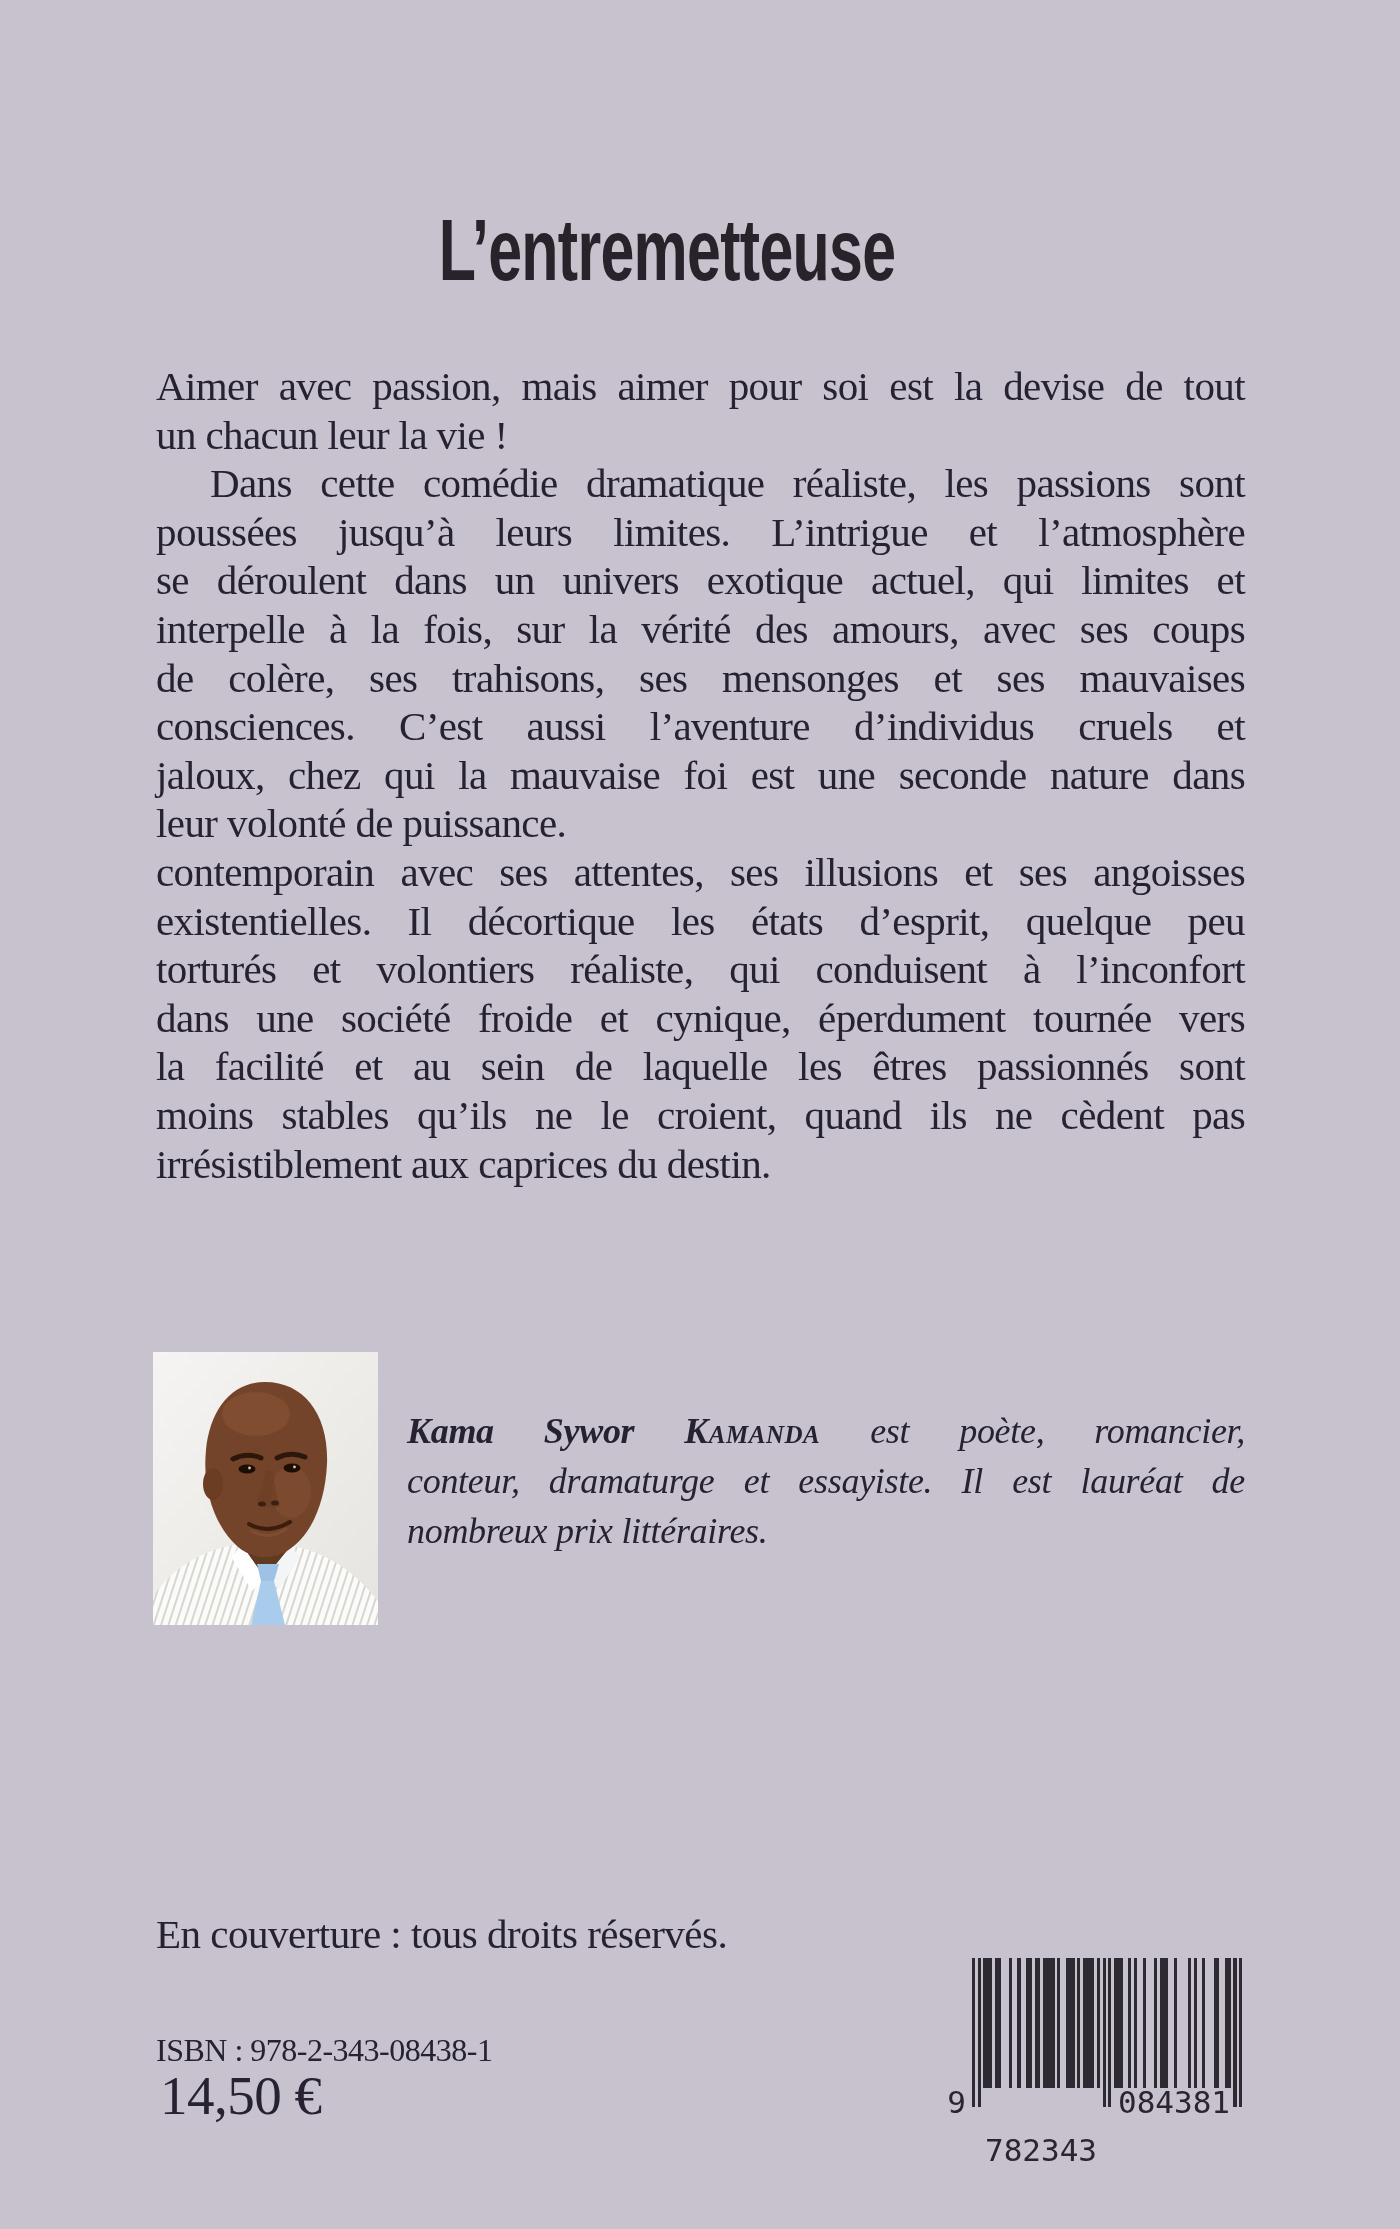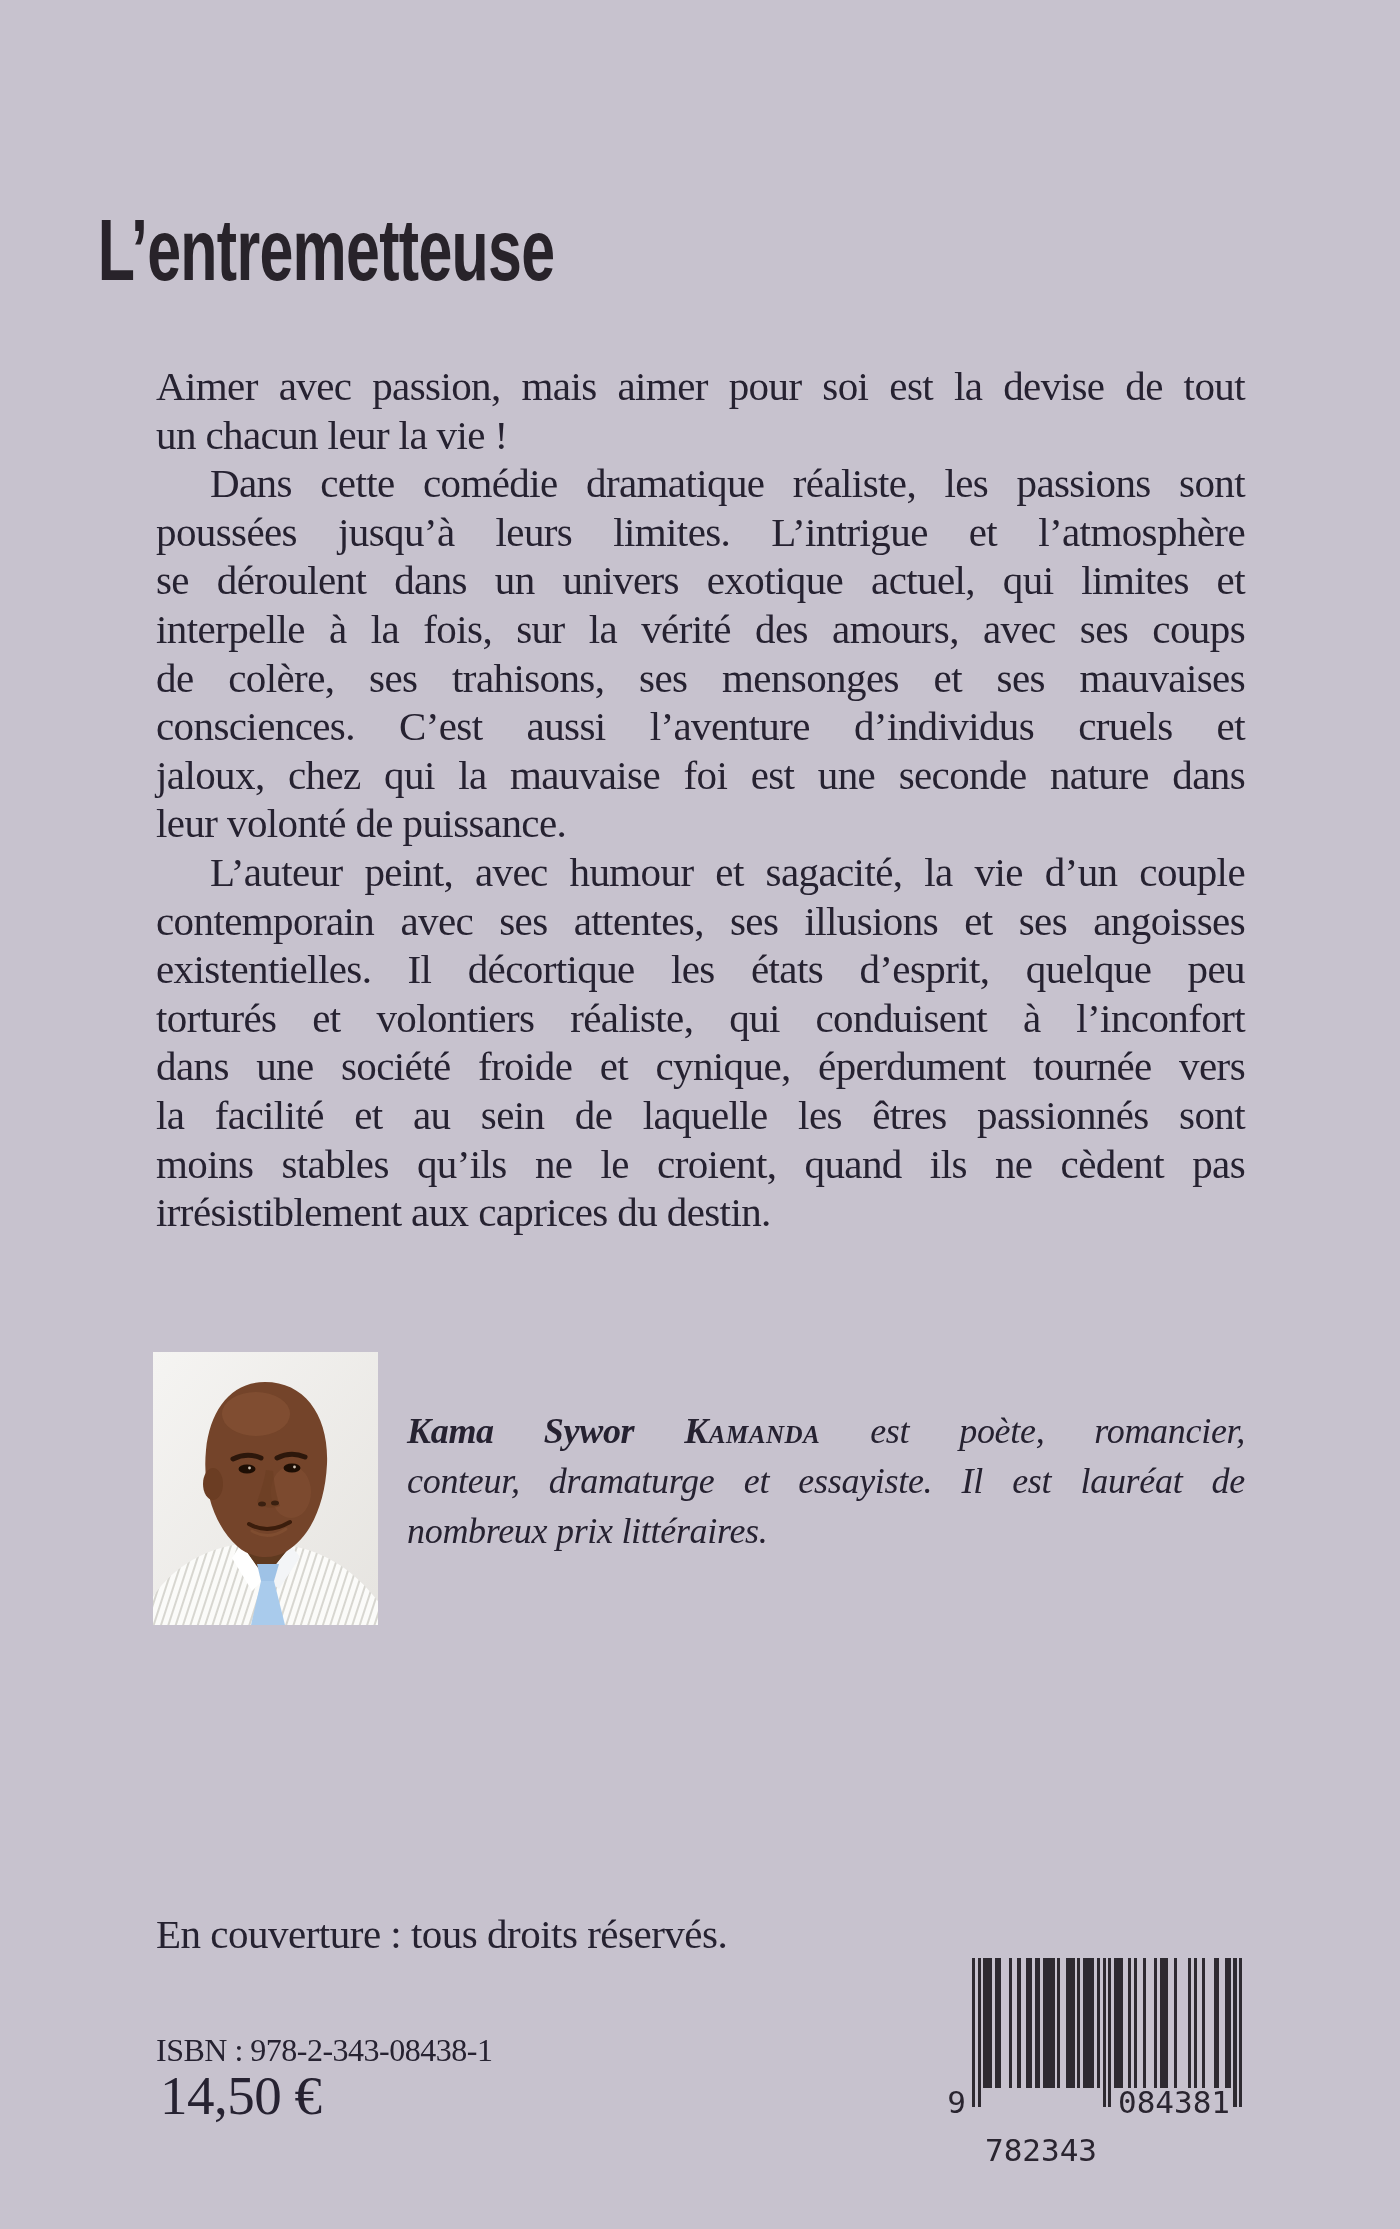--- a/index.html
+++ b/index.html
@@ -8,21 +8,21 @@
     width:1400px;height:2229px;
     margin:0 auto;
     background:#c7c2ce;
     overflow:hidden;
     font-family:"Liberation Serif", serif;
     color:#262231;
   }
   
   .title-wrap{
     position:absolute;left:0;top:206px;width:1334px;
-    text-align:left;
+    text-align:center;
   }
   .title{
     display:inline-block;
     margin:0;
     font-family:"Liberation Sans", sans-serif;
     font-weight:700;
     font-size:87px;
     line-height:87px;
     color:#28232a;
     transform:scaleX(0.70);
@@ -105,21 +105,20 @@
       <div class="body-line">Aimer avec passion, mais aimer pour soi est la devise de tout</div>
       <div class="body-line last">un chacun leur la vie !</div>
       <div class="body-line indent">Dans cette comédie dramatique réaliste, les passions sont</div>
       <div class="body-line">poussées jusqu’à leurs limites. L’intrigue et l’atmosphère</div>
       <div class="body-line">se déroulent dans un univers exotique actuel, qui limites et</div>
       <div class="body-line">interpelle à la fois, sur la vérité des amours, avec ses coups</div>
       <div class="body-line">de colère, ses trahisons, ses mensonges et ses mauvaises</div>
       <div class="body-line">consciences. C’est aussi l’aventure d’individus cruels et</div>
       <div class="body-line">jaloux, chez qui la mauvaise foi est une seconde nature dans</div>
       <div class="body-line last">leur volonté de puissance.</div>
-      <div class="body-line indent">L’auteur peint, avec humour et sagacité, la vie d’un couple</div>
       <div class="body-line">contemporain avec ses attentes, ses illusions et ses angoisses</div>
       <div class="body-line">existentielles. Il décortique les états d’esprit, quelque peu</div>
       <div class="body-line">torturés et volontiers réaliste, qui conduisent à l’inconfort</div>
       <div class="body-line">dans une société froide et cynique, éperdument tournée vers</div>
       <div class="body-line">la facilité et au sein de laquelle les êtres passionnés sont</div>
       <div class="body-line">moins stables qu’ils ne le croient, quand ils ne cèdent pas</div>
       <div class="body-line last">irrésistiblement aux caprices du destin.</div>
     </div>
 
   <div class="photo">

